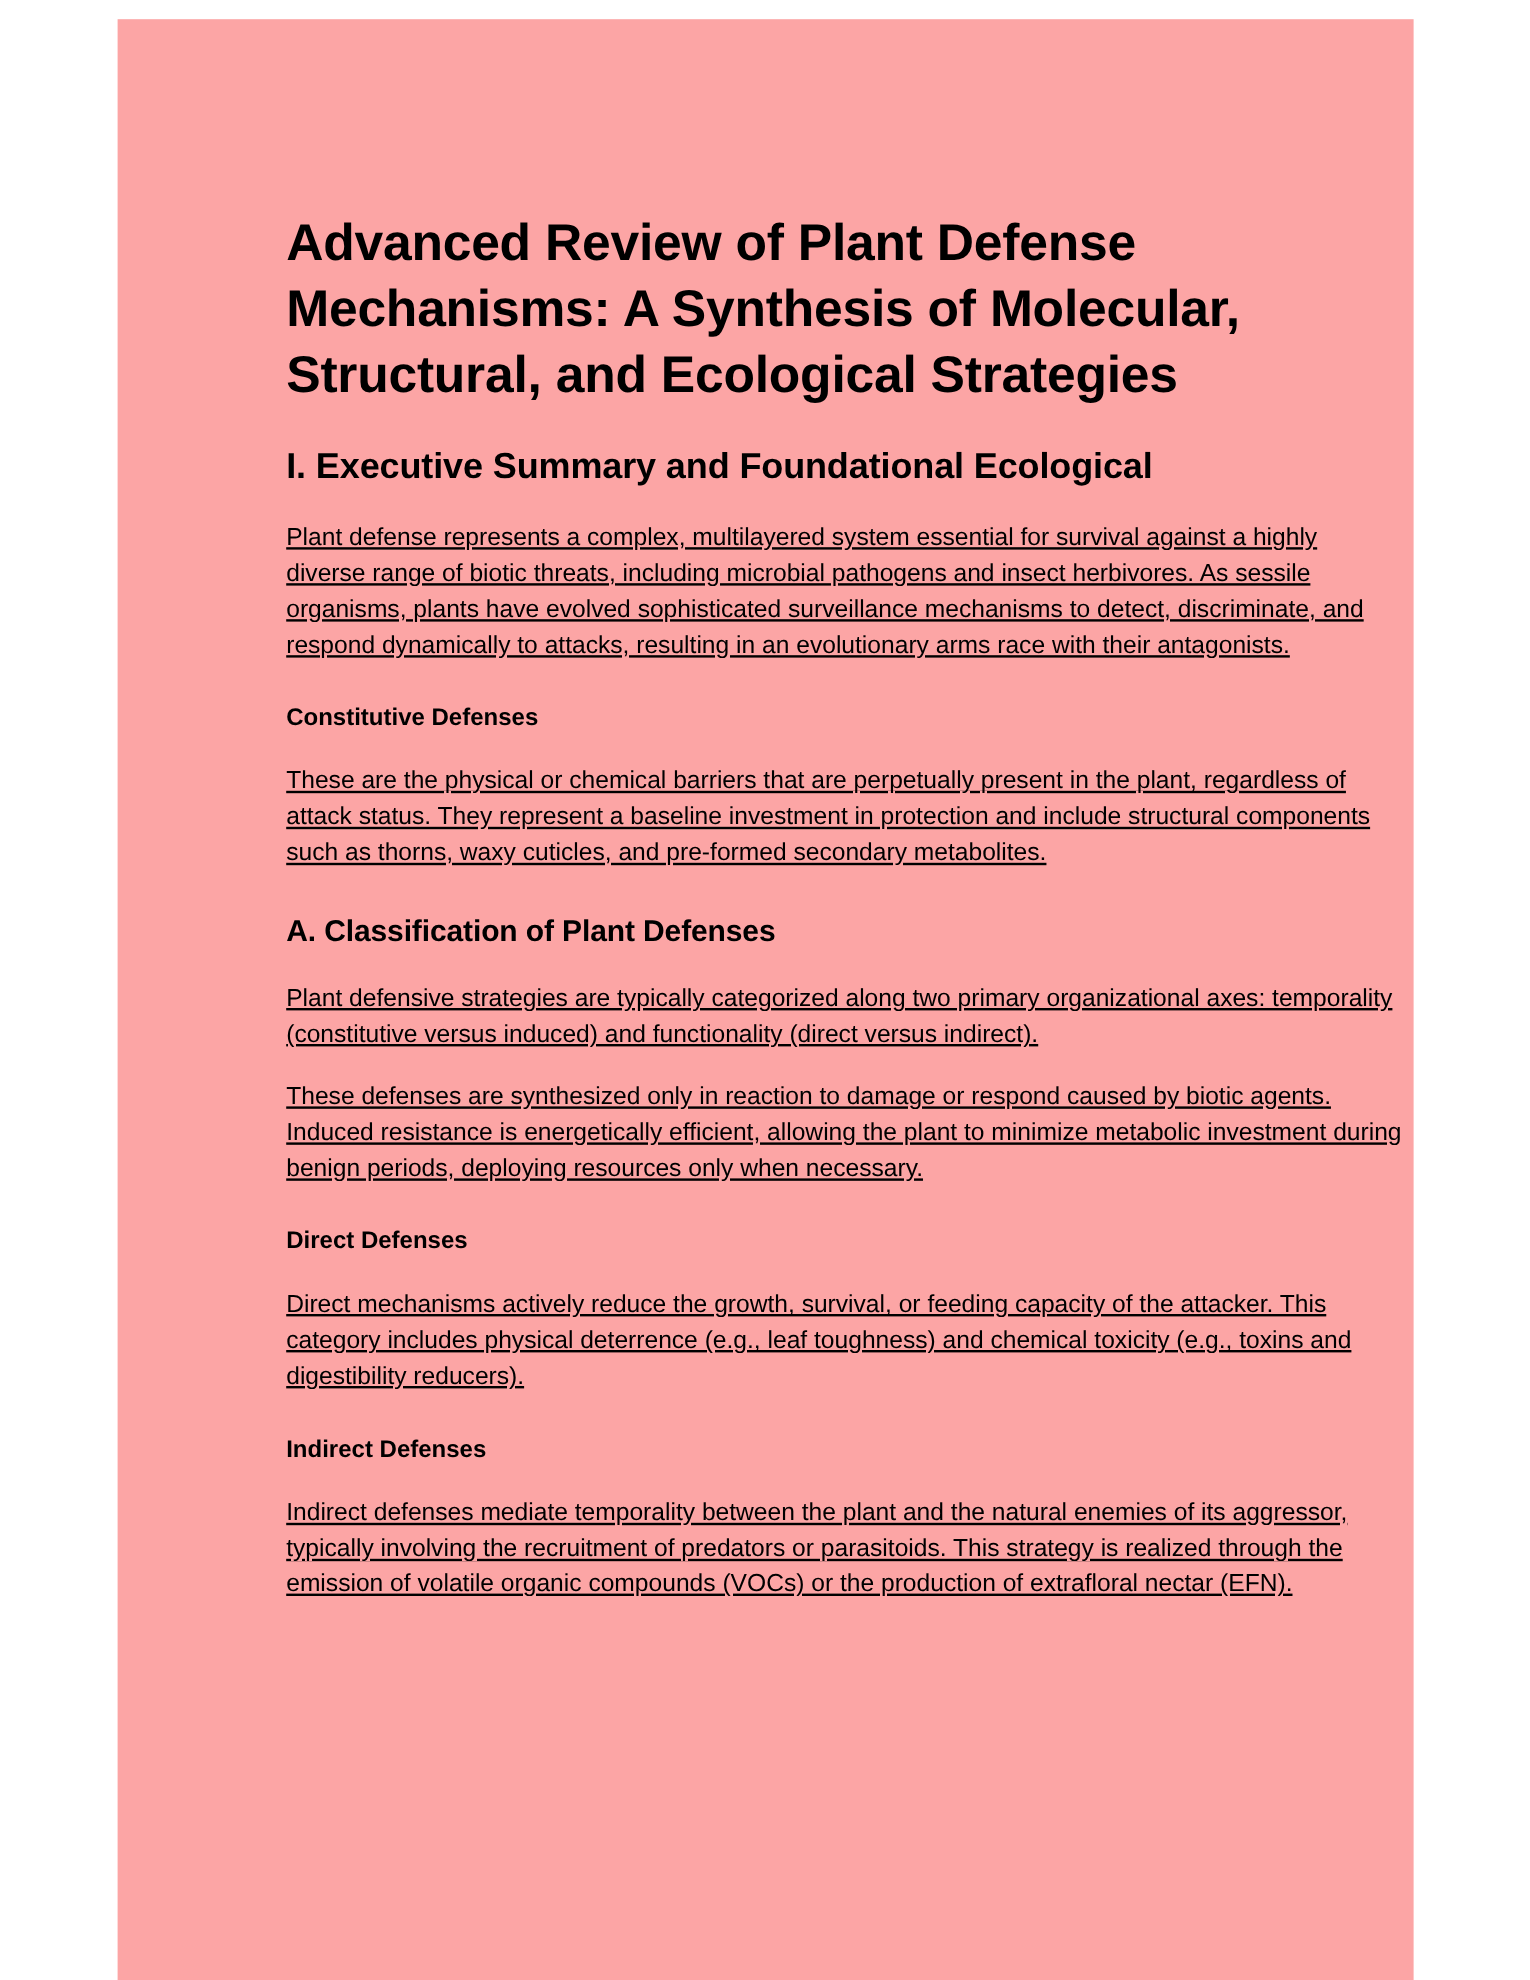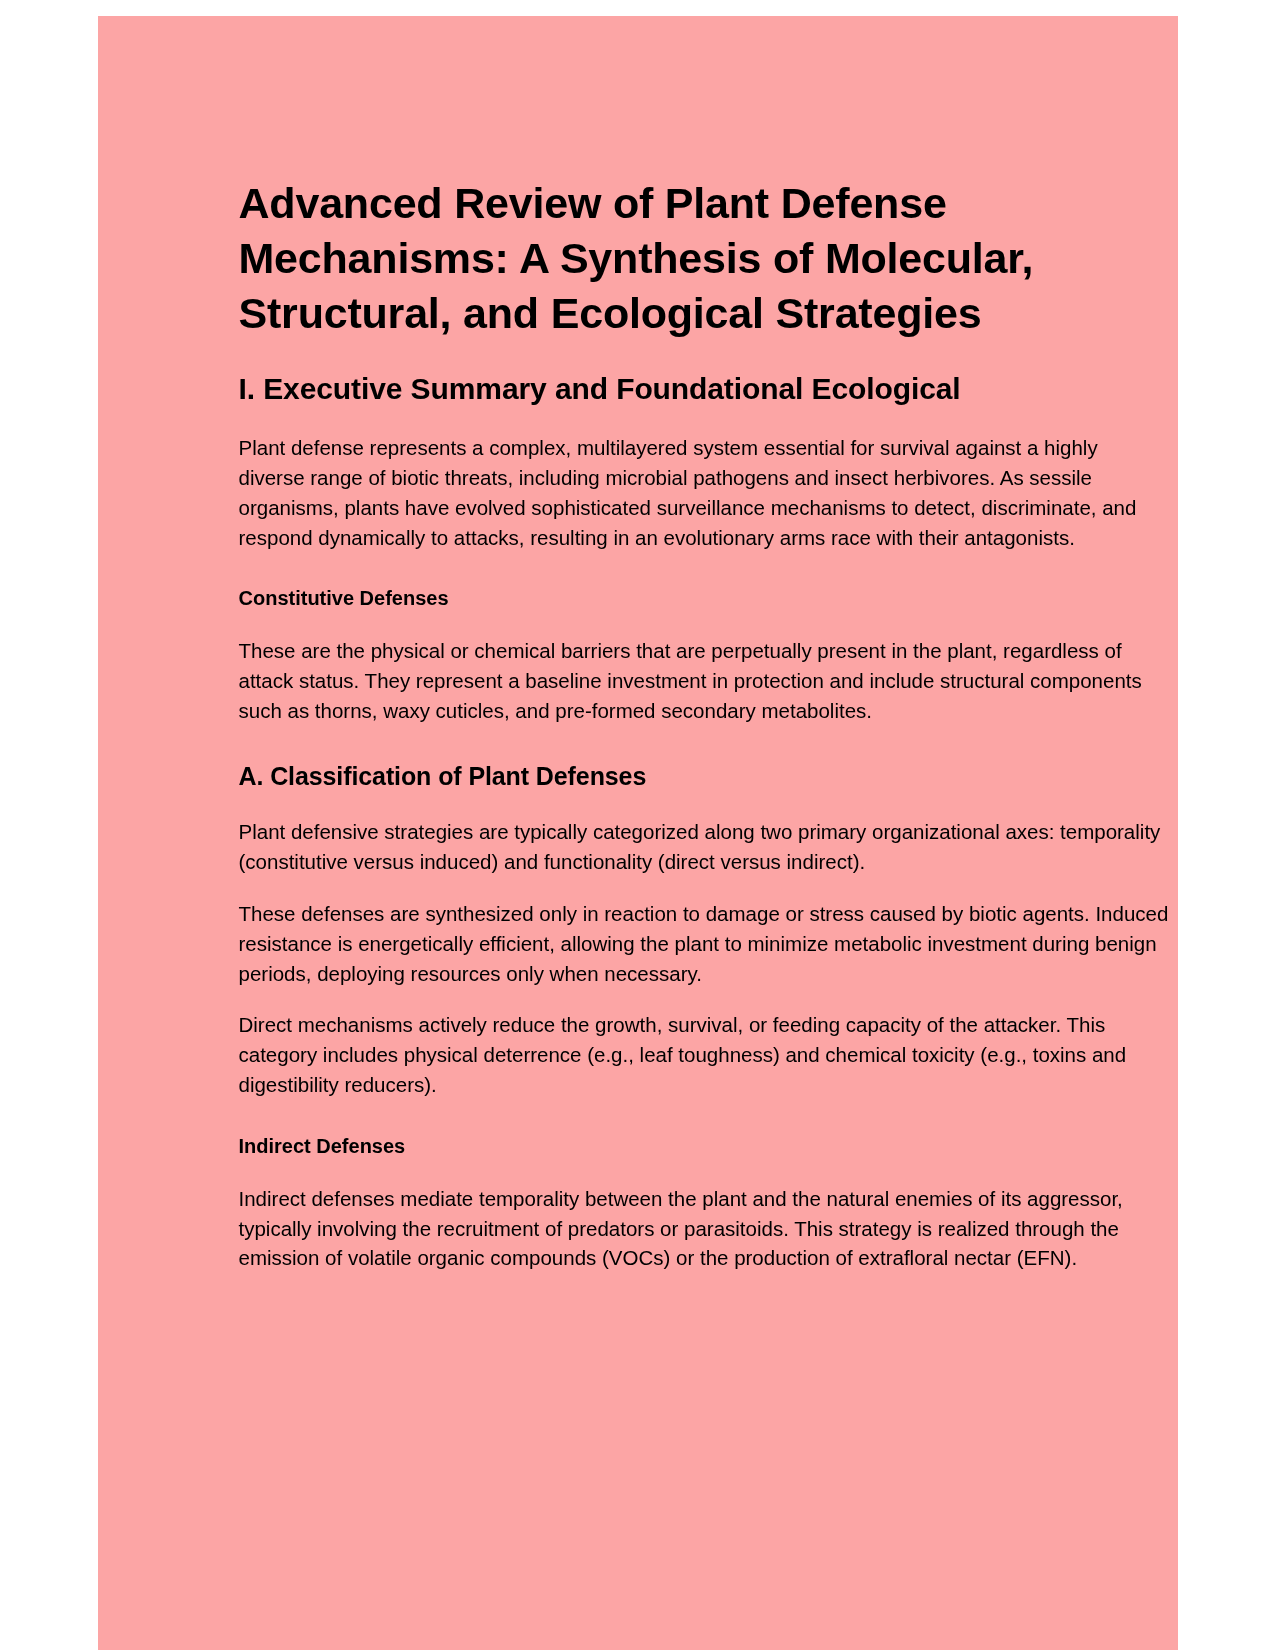--- a/index.html
+++ b/index.html
@@ -56,20 +56,21 @@
     font-weight: bold;
     margin: 33px 0 0 0;
   }
   p.body-text {
     font-size: 20.5px;
     line-height: 1.455;
     font-weight: normal;
     margin: 22px 0 0 0;
     text-align: left;
     color: #000000;
+    text-decoration: underline;
   }
   .h2 + p.body-text,
   .h3 + p.body-text,
   .h4 + p.body-text {
     margin-top: 25px;
   }
   .block { margin: 0; padding: 0; }
 </style>
 </head>
 <body>
@@ -88,24 +89,25 @@
       <h4 class="h4">Constitutive Defenses</h4>
       <p class="body-text">These are the physical or chemical barriers that are perpetually present in the plant, regardless of attack status. They represent a baseline investment in protection and include structural components such as thorns, waxy cuticles, and pre-formed secondary metabolites.</p>
     </section>
 
     <section class="block">
       <h3 class="h3">A. Classification of Plant Defenses</h3>
       <p class="body-text">Plant defensive strategies are typically categorized along two primary organizational axes: temporality (constitutive versus induced) and functionality (direct versus indirect).</p>
     </section>
 
     <section class="block">
-      <p class="body-text">These defenses are synthesized only in reaction to damage or stress caused by biotic agents. Induced resistance is energetically efficient, allowing the plant to minimize metabolic investment during benign periods, deploying resources only when necessary.</p>
+      <p class="body-text">These defenses are synthesized only in reaction to damage or respond caused by biotic agents. Induced resistance is energetically efficient, allowing the plant to minimize metabolic investment during benign periods, deploying resources only when necessary.</p>
     </section>
 
     <section class="block">
+      <h4 class="h4">Direct Defenses</h4>
       <p class="body-text">Direct mechanisms actively reduce the growth, survival, or feeding capacity of the attacker. This category includes physical deterrence (e.g., leaf toughness) and chemical toxicity (e.g., toxins and digestibility reducers).</p>
     </section>
 
     <section class="block">
       <h4 class="h4">Indirect Defenses</h4>
       <p class="body-text">Indirect defenses mediate temporality between the plant and the natural enemies of its aggressor, typically involving the recruitment of predators or parasitoids. This strategy is realized through the emission of volatile organic compounds (VOCs) or the production of extrafloral nectar (EFN).</p>
     </section>
 
   </div>
 </div>

